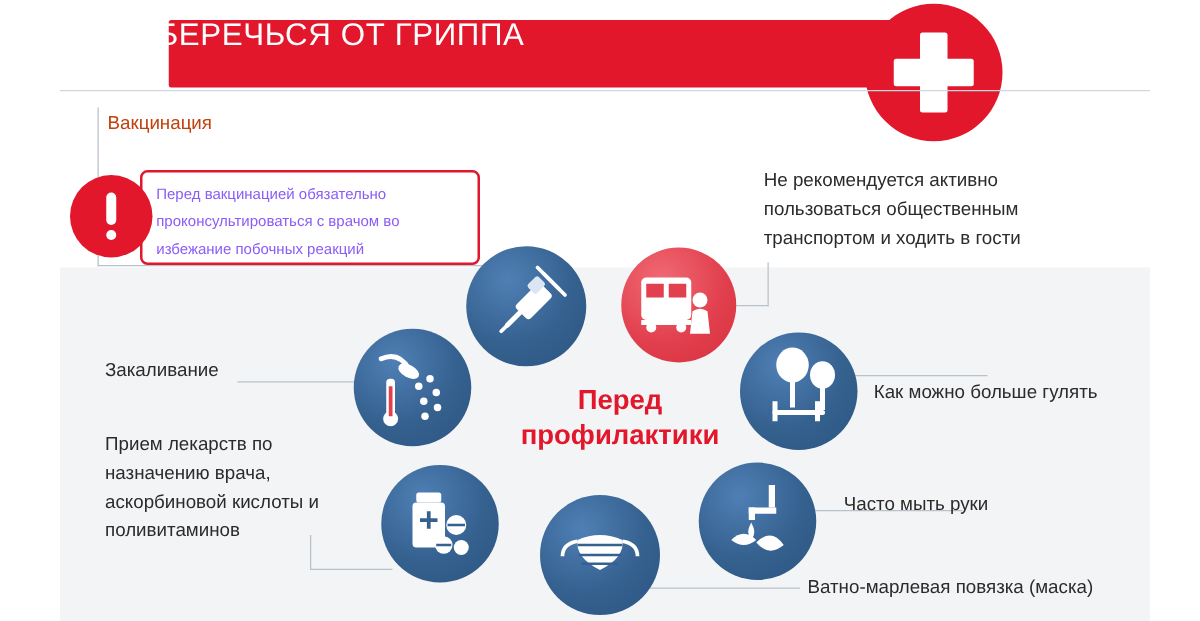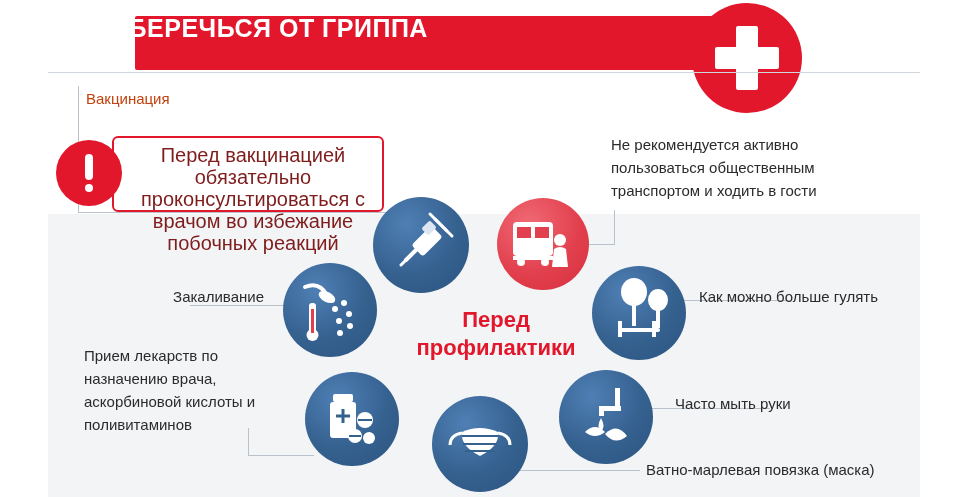--- a/index.html
+++ b/index.html
@@ -31,21 +31,21 @@
     height: 54px;
     background: #e2172b;
     border-radius: 2px;
   }
   .header-title {
     position: absolute;
     left: 55px;
     top: 14px;
     color: #ffffff;
     font-size: 25px;
-    font-weight: bold;
+    font-weight: normal;
     letter-spacing: 0.5px;
     white-space: nowrap;
   }
   .header-circle {
     position: absolute;
     left: 692px;
     top: 3px;
     width: 110px;
     height: 110px;
     border-radius: 55px;
@@ -112,24 +112,23 @@
     width: 268px;
     height: 72px;
     border: 2px solid #e2172b;
     border-radius: 6px;
   }
   .callout-text {
     position: absolute;
     left: 125px;
     top: 144px;
     width: 256px;
-    font-size: 20px;
+    font-size: 12px;
     line-height: 22px;
-    color: #7f1d1d;
-    text-align: center;
+    color: #8b5cf6;
   }
   .excl-circle {
     position: absolute;
     left: 56px;
     top: 140px;
     width: 66px;
     height: 66px;
     border-radius: 33px;
     background: #e2172b;
   }
@@ -193,23 +192,23 @@
   .line-v { width: 1px; }
 
   
   .cap {
     position: absolute;
     font-size: 15px;
     line-height: 23px;
     color: #2b2b2b;
   }
   .cap-transport { left: 611px; top: 133px; width: 250px; }
-  .cap-harden    { left: 84px;  top: 285px; width: 180px; text-align: right; }
+  .cap-harden    { left: 84px;  top: 285px; width: 180px; }
   .cap-meds      { left: 84px;  top: 344px; width: 210px; }
-  .cap-walk      { left: 699px; top: 285px; width: 230px; }
+  .cap-walk      { left: 699px; top: 302px; width: 230px; }
   .cap-hands     { left: 675px; top: 392px; width: 210px; }
   .cap-mask      { left: 646px; top: 458px; width: 290px; }
 </style>
 </head>
 <body>
 
 <div id="page">
 
   <div class="panel-bg"></div>
 

